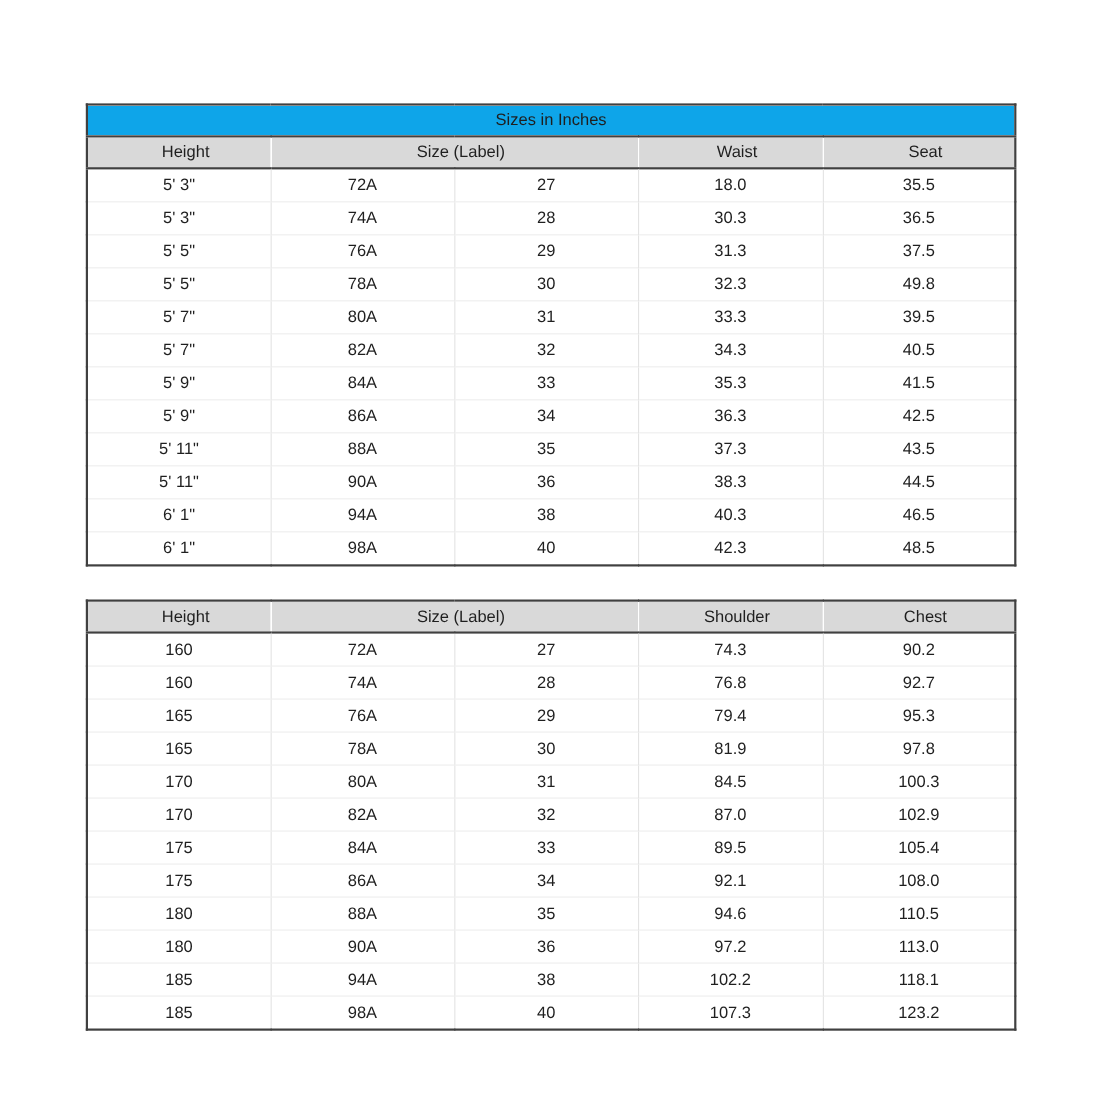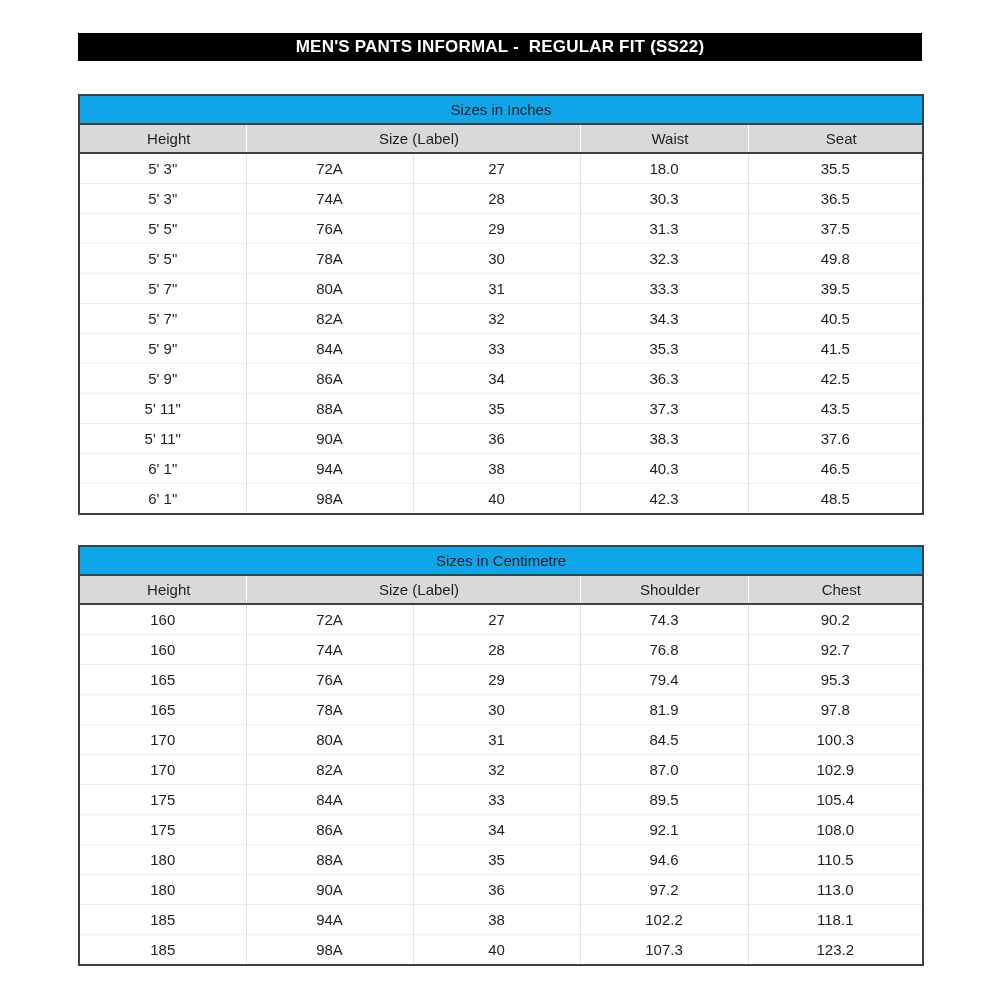--- a/index.html
+++ b/index.html
@@ -74,23 +74,20 @@
     border-top: 1px solid #ededed;
   }
   .size-table tbody td:first-child { border-left: none; }
   .size-table tbody tr:first-child td { border-top: none; }
 </style>
 </head>
 <body>
 
 <div class="page">
 
-  <div class="title-bar">
-    <span>MEN'S PANTS INFORMAL -  REGULAR FIT (SS22)</span>
-  </div>
 
   <table class="size-table table-inches">
     <colgroup>
       <col style="width:167px">
         <col style="width:167px">
         <col style="width:167px">
         <col style="width:168px">
         <col style="width:175px">
     </colgroup>
     <thead>
@@ -166,21 +163,21 @@
           <td>88A</td>
           <td>35</td>
           <td>37.3</td>
           <td>43.5</td>
         </tr>
         <tr>
           <td>5' 11"</td>
           <td>90A</td>
           <td>36</td>
           <td>38.3</td>
-          <td>37.6</td>
+          <td>44.5</td>
         </tr>
         <tr>
           <td>6' 1"</td>
           <td>94A</td>
           <td>38</td>
           <td>40.3</td>
           <td>46.5</td>
         </tr>
         <tr>
           <td>6' 1"</td>
@@ -194,23 +191,20 @@
 
   <table class="size-table table-cm">
     <colgroup>
       <col style="width:167px">
         <col style="width:167px">
         <col style="width:167px">
         <col style="width:168px">
         <col style="width:175px">
     </colgroup>
     <thead>
-      <tr class="title-row">
-        <td colspan="5">Sizes in Centimetre</td>
-      </tr>
       <tr class="header-row">
         <th colspan="1">Height</th>
         <th colspan="2">Size (Label)</th>
         <th colspan="1">Shoulder</th>
         <th colspan="1">Chest</th>
       </tr>
     </thead>
     <tbody>
         <tr>
           <td>160</td>

